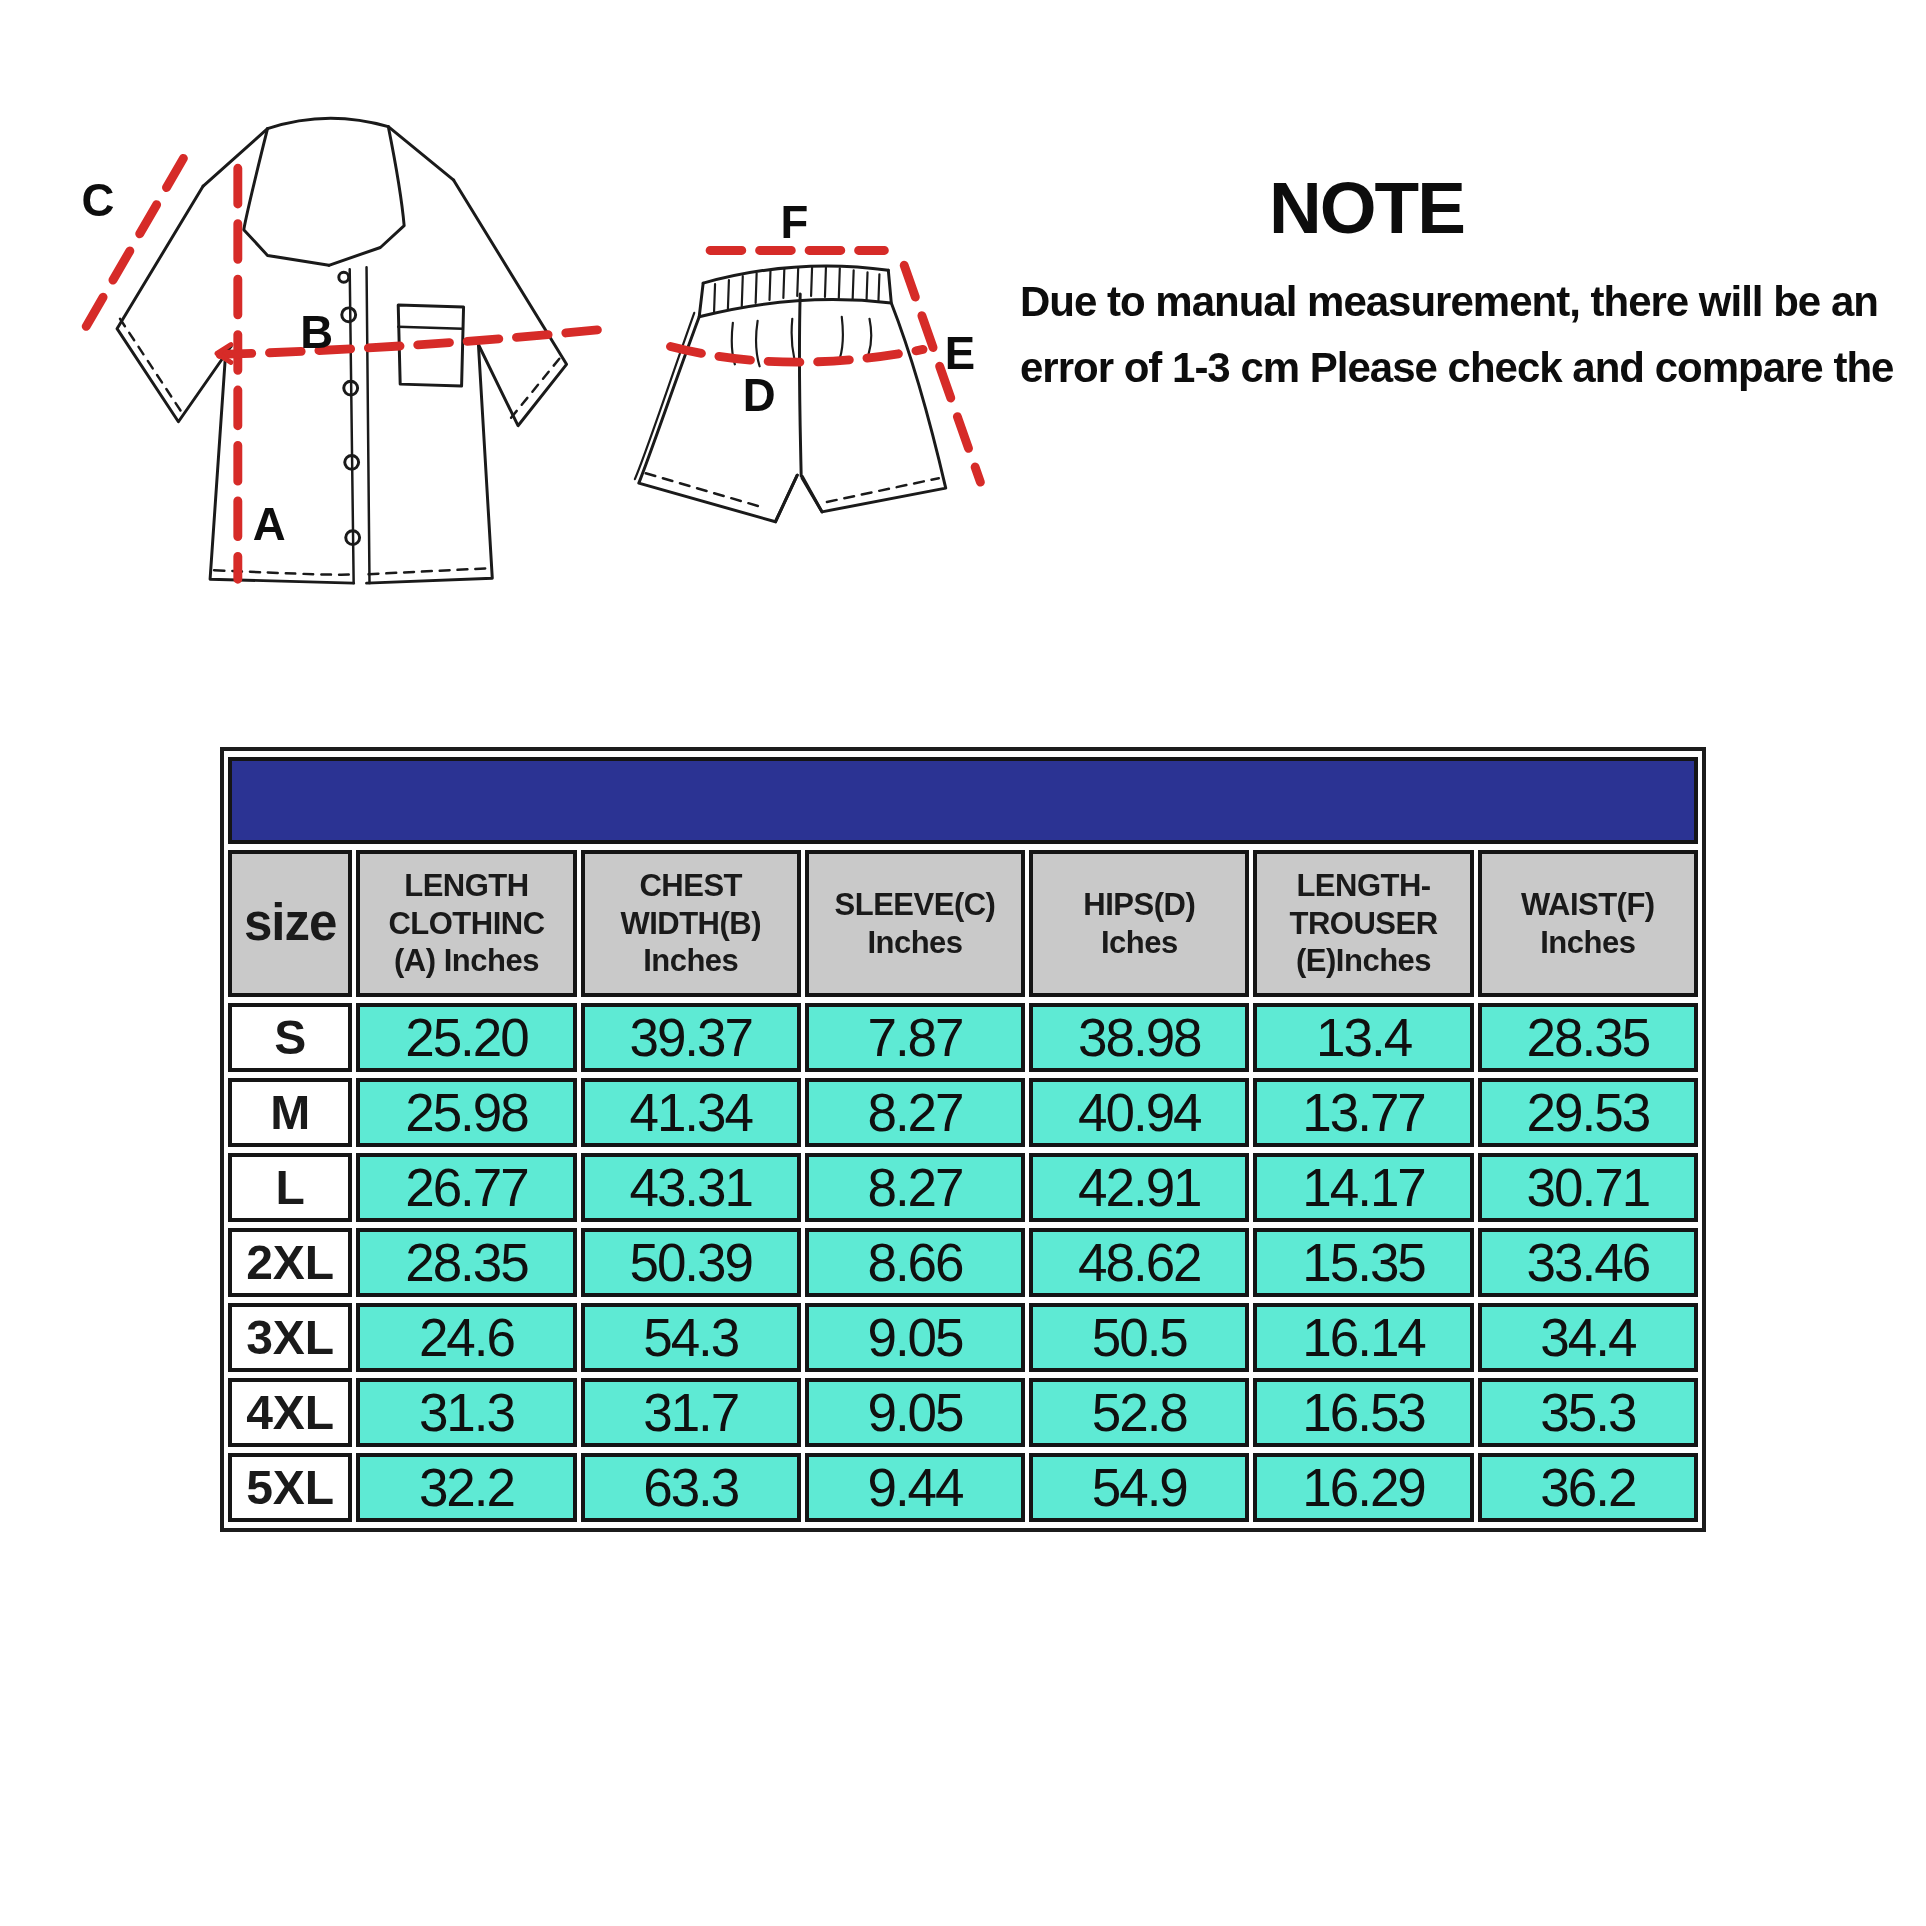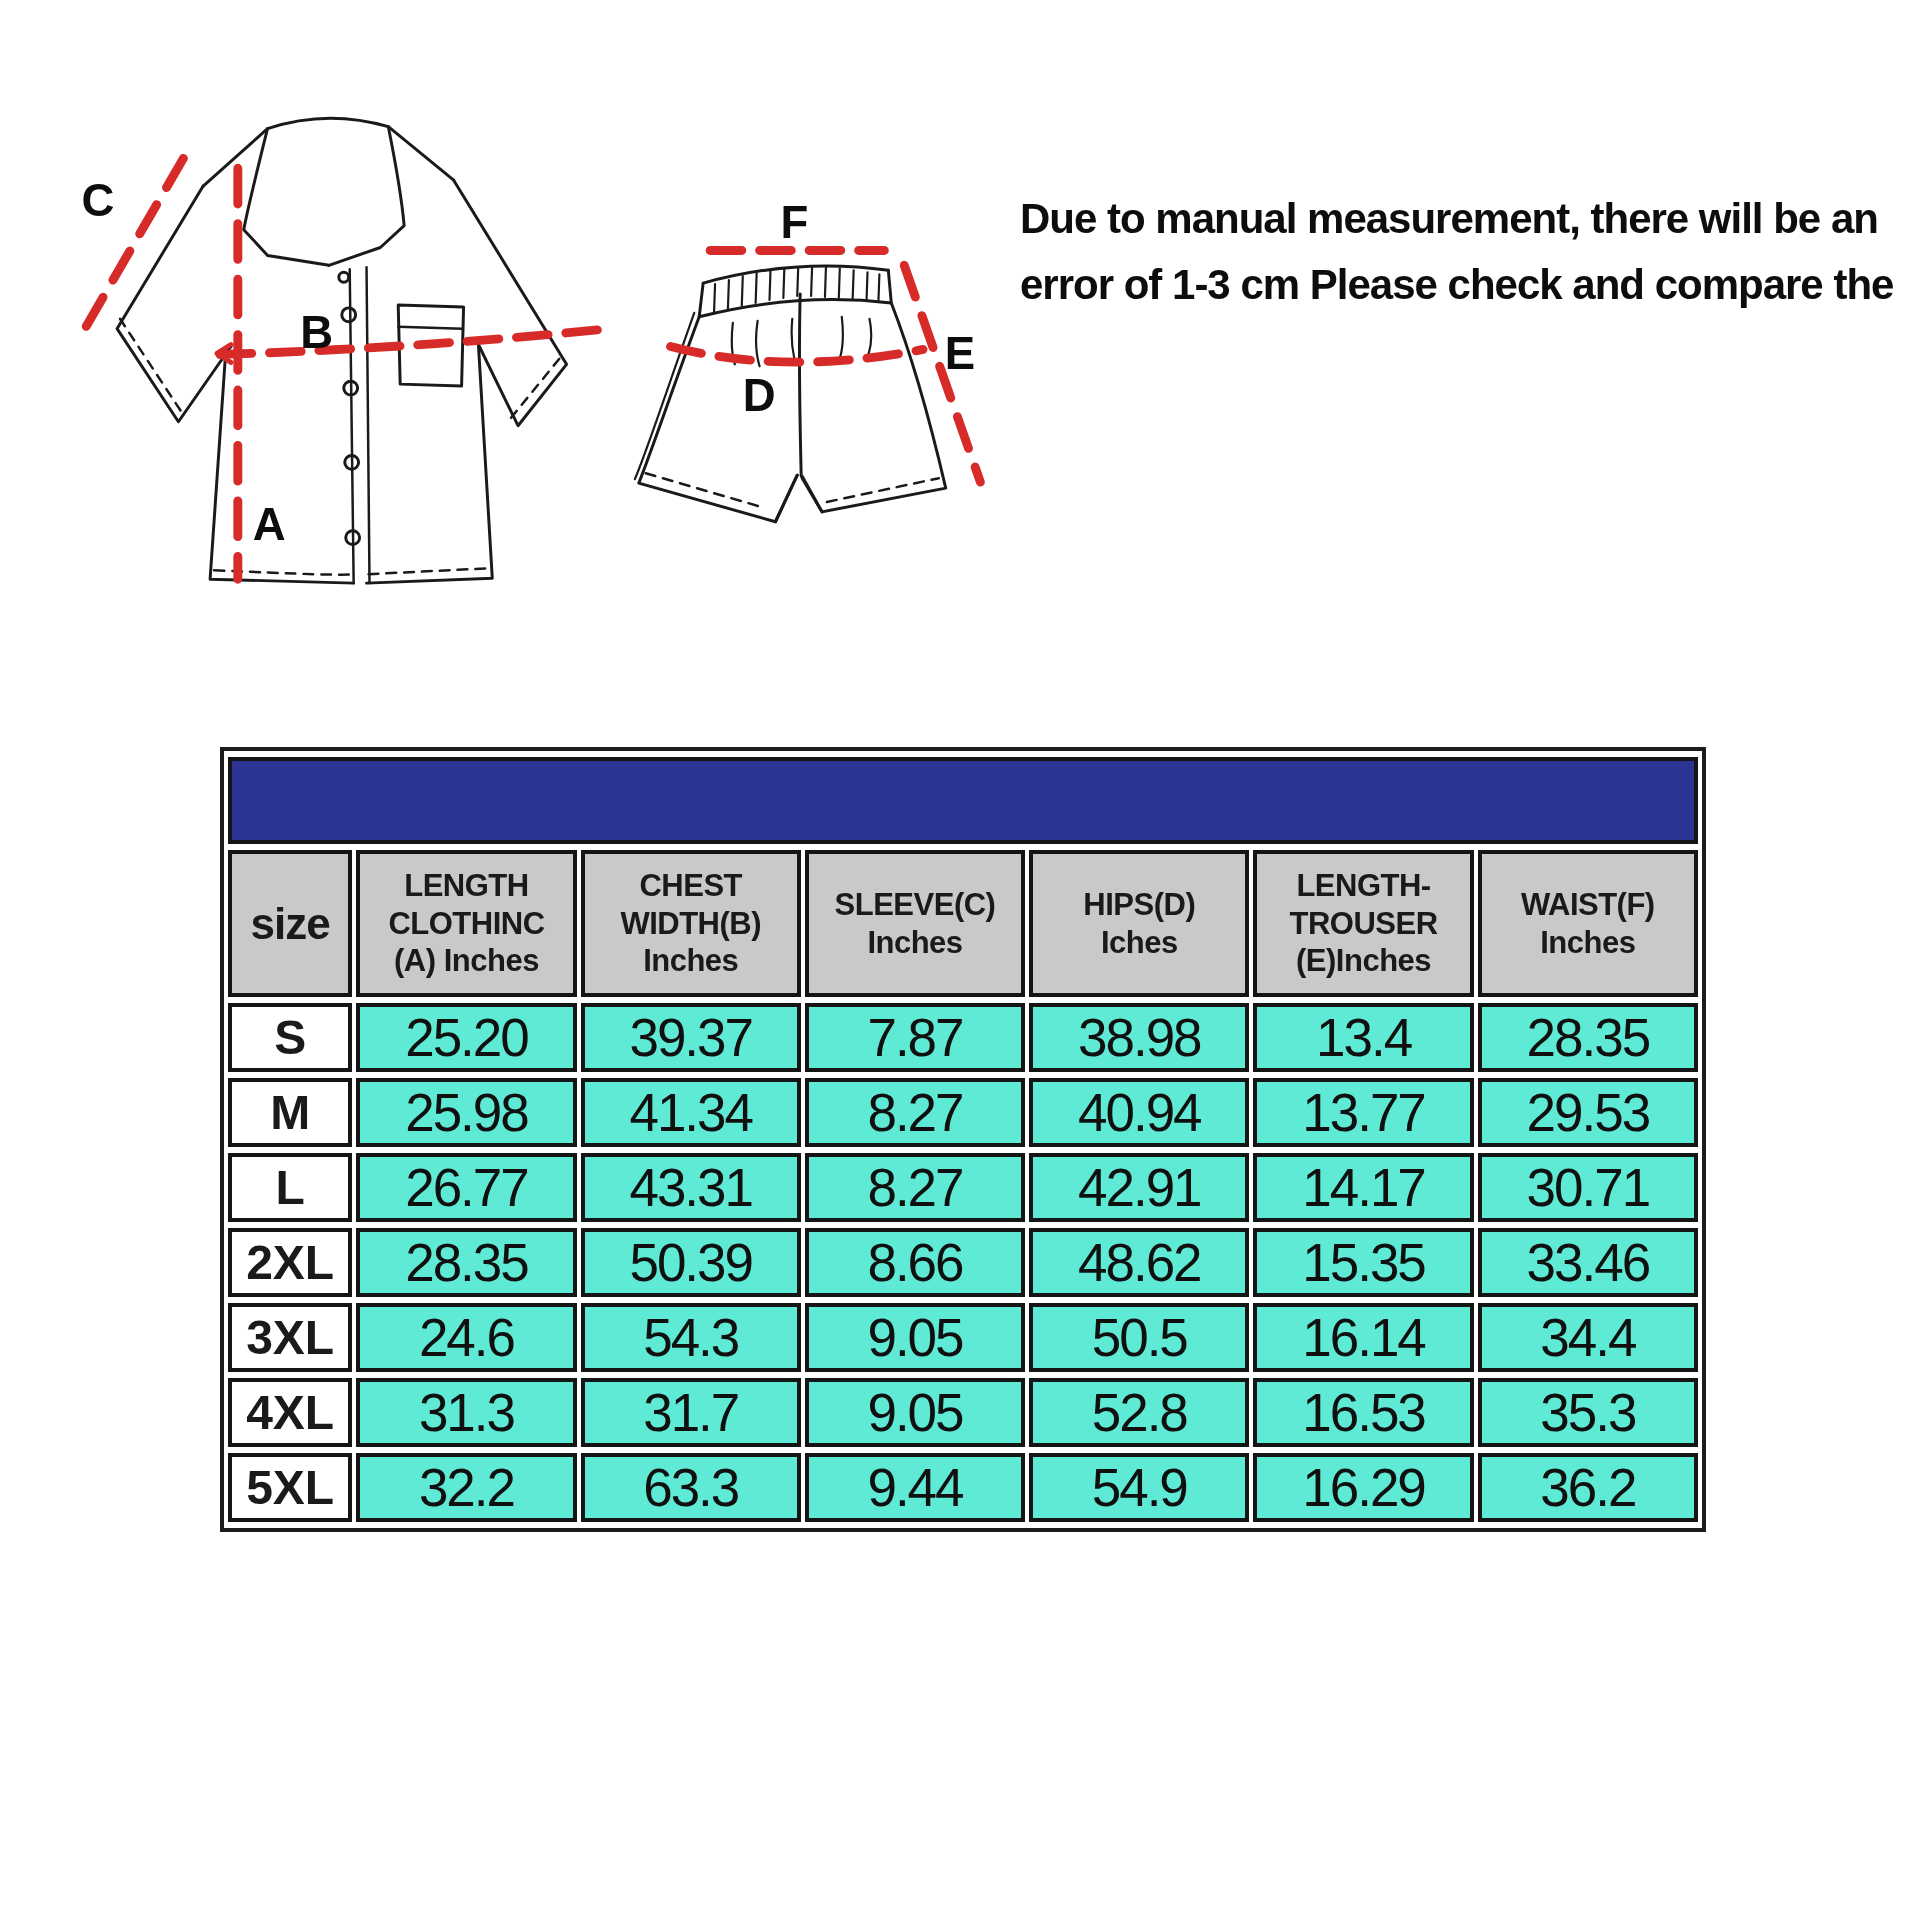--- a/index.html
+++ b/index.html
@@ -26,21 +26,21 @@
 
   
   .table-wrap{position:absolute;left:220px;top:747px;width:1486px;}
   table.size-table{width:100%;border-collapse:separate;border-spacing:4px 6px;
     border:4px solid #1c1c1c;table-layout:fixed;background:#fff;}
   .size-table col.c-size{width:8.6%;}
   .size-table td,.size-table th{border:4px solid #151515;text-align:center;vertical-align:middle;}
   .banner-cell{height:87px;background:var(--banner-blue);border-color:#101010;}
   .size-table thead th{background:var(--header-gray);height:147px;font-weight:bold;
     font-size:31px;line-height:1.22;letter-spacing:-0.5px;padding:4px 2px;}
-  .size-table thead th.size-col-header{font-size:44px;letter-spacing:-1px;}
+  .size-table thead th.size-col-header{font-size:51px;letter-spacing:-1px;}
   .size-table tbody th.row-label{font-size:48px;font-weight:bold;height:65px;background:#fff;}
   .size-table tbody td{font-size:53px;font-weight:400;letter-spacing:-2px;height:65px;
     background:#5eead4;color:#101010;}
 </style>
 </head>
 <body>
 
 <div class="page">
 
   <svg class="diagram" viewBox="0 0 1010 520" fill="none" stroke-linecap="round" stroke-linejoin="round">
@@ -108,20 +108,21 @@
       <text x="235" y="455">A</text>
       <text x="283" y="262">B</text>
       <text x="62" y="128">C</text>
       <text x="730" y="325">D</text>
       <text x="934" y="283">E</text>
       <text x="768" y="150">F</text>
     </g>
   </svg>
 
   <div class="note">
+    <div class="note-title">NOTE</div>
     <div class="note-lines">
       <div class="note-line">Due to manual measurement, there will be an</div>
       <div class="note-line">error of 1-3 cm Please check and compare the</div>
     </div>
   </div>
 
   <div class="table-wrap">
     <table class="size-table">
       <colgroup>
         <col class="c-size">

